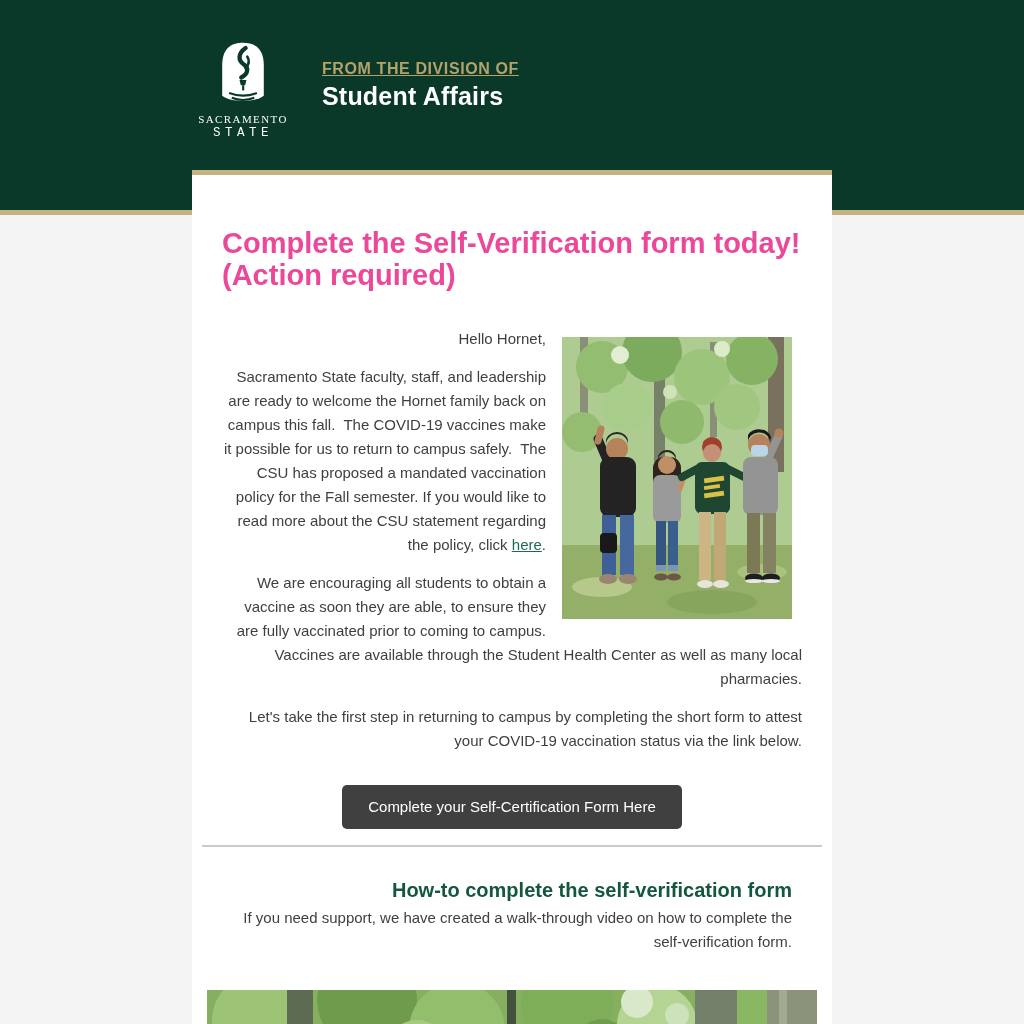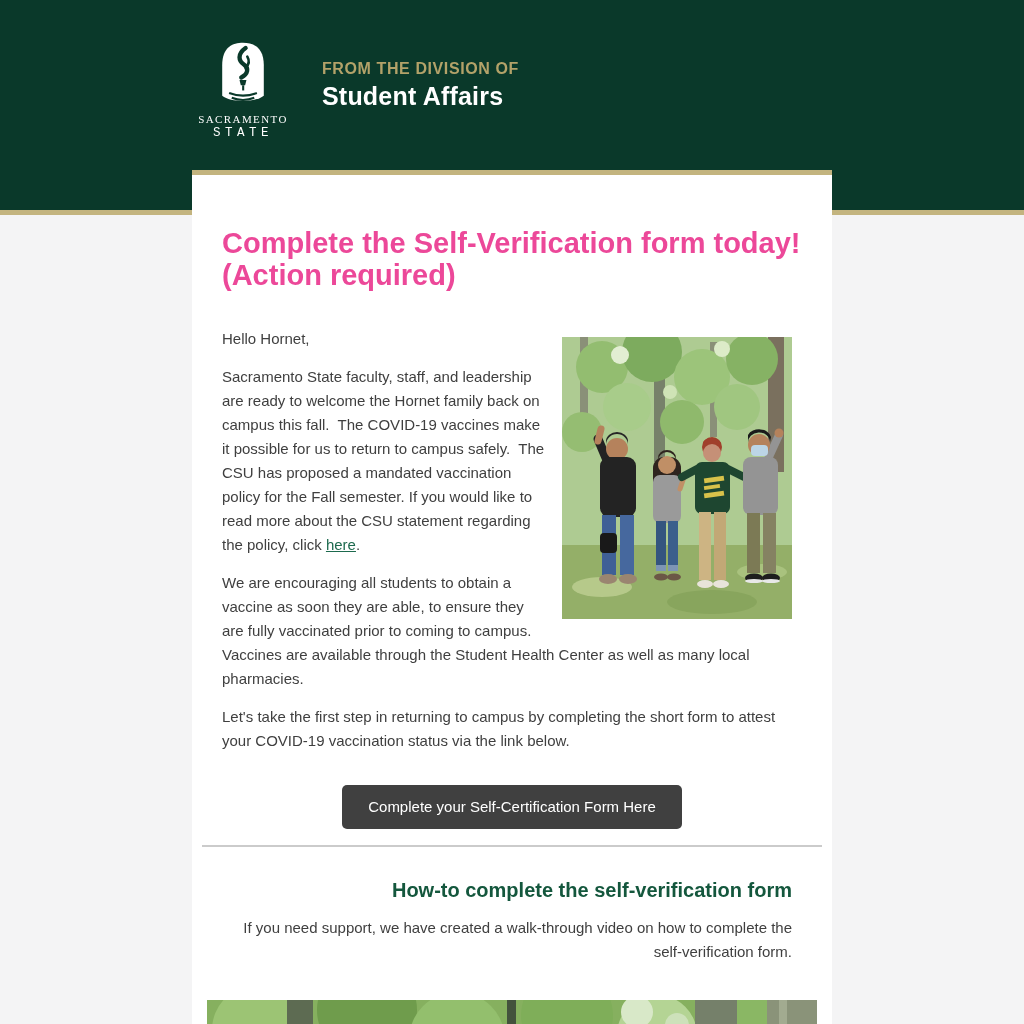--- a/index.html
+++ b/index.html
@@ -10,41 +10,41 @@
   .header-band{position:absolute;left:0;top:0;width:1024px;height:210px;background:#0a392a;}
   .gold-rule{position:absolute;left:0;top:210px;width:1024px;height:5px;background:#c3b47f;}
 
   .logo{position:absolute;left:193px;top:38px;width:100px;text-align:center;z-index:3;color:#ffffff;}
   .logo svg{display:block;margin:0 auto;}
   .wordmark{font-family:"Liberation Serif",serif;color:#ffffff;line-height:1;}
   .wordmark-line1{display:block;font-size:11px;letter-spacing:1.4px;margin-top:4px;}
   .wordmark-line2{display:block;font-size:12.5px;letter-spacing:4.5px;margin-top:2px;font-family:Liberation Mono, monospace;}
 
   .division{position:absolute;left:322px;top:60px;z-index:3;}
-  .division-eyebrow{color:#b3a269;font-size:16px;font-weight:bold;letter-spacing:0.6px;}
+  .division-eyebrow{color:#b3a269;font-size:16px;font-weight:bold;letter-spacing:0.6px;text-decoration:underline;}
   .division-title{color:#ffffff;font-size:25px;font-weight:bold;margin-top:4px;letter-spacing:0.2px;}
 
   
   .card{position:absolute;left:192px;top:170px;width:640px;height:860px;background:#ffffff;border-top:5px solid #c3b47f;z-index:2;box-sizing:border-box;}
 
   .article-title{margin:52px 30px 0;font-size:29px;line-height:32px;font-weight:bold;color:#ec4899;}
 
-  .body-copy{margin:36px 30px 0;color:#3f3f3f;font-size:15px;line-height:24px;}
+  .body-copy{margin:36px 30px 0;color:#3f3f3f;font-size:15px;line-height:24px;text-align:right;}
   .body-copy p{margin:0 0 14px;white-space:pre-wrap;}
   .students-photo{float:right;width:230px;height:282px;margin:10px 10px 14px 16px;overflow:hidden;}
   .inline-link{color:#1d6a4e;text-decoration:underline;cursor:pointer;}
 
   .cta-row{clear:both;text-align:center;margin-top:32px;}
   .cta-button{display:inline-block;background:#404040;color:#ffffff;font-size:15px;line-height:20px;padding:12px 26px;border-radius:5px;text-decoration:none;cursor:pointer;}
 
   .section-divider{border:none;border-top:2px solid #cbcbcb;margin:16px 10px 0;}
 
   .howto{margin:32px 40px 0;text-align:right;}
   .howto-heading{margin:0;font-size:20px;font-weight:bold;color:#14573d;}
-  .howto-copy{margin:14px 0 0;color:#3f3f3f;font-size:15px;line-height:24px;}
+  .howto-copy{margin:4px 0 0;color:#3f3f3f;font-size:15px;line-height:24px;}
 
   .video-thumb{margin:36px 15px 0;width:610px;height:300px;overflow:hidden;cursor:pointer;}
 </style>
 </head>
 <body>
 
 <div class="page">
 
   <div class="header-band"></div>
   <div class="gold-rule"></div>

